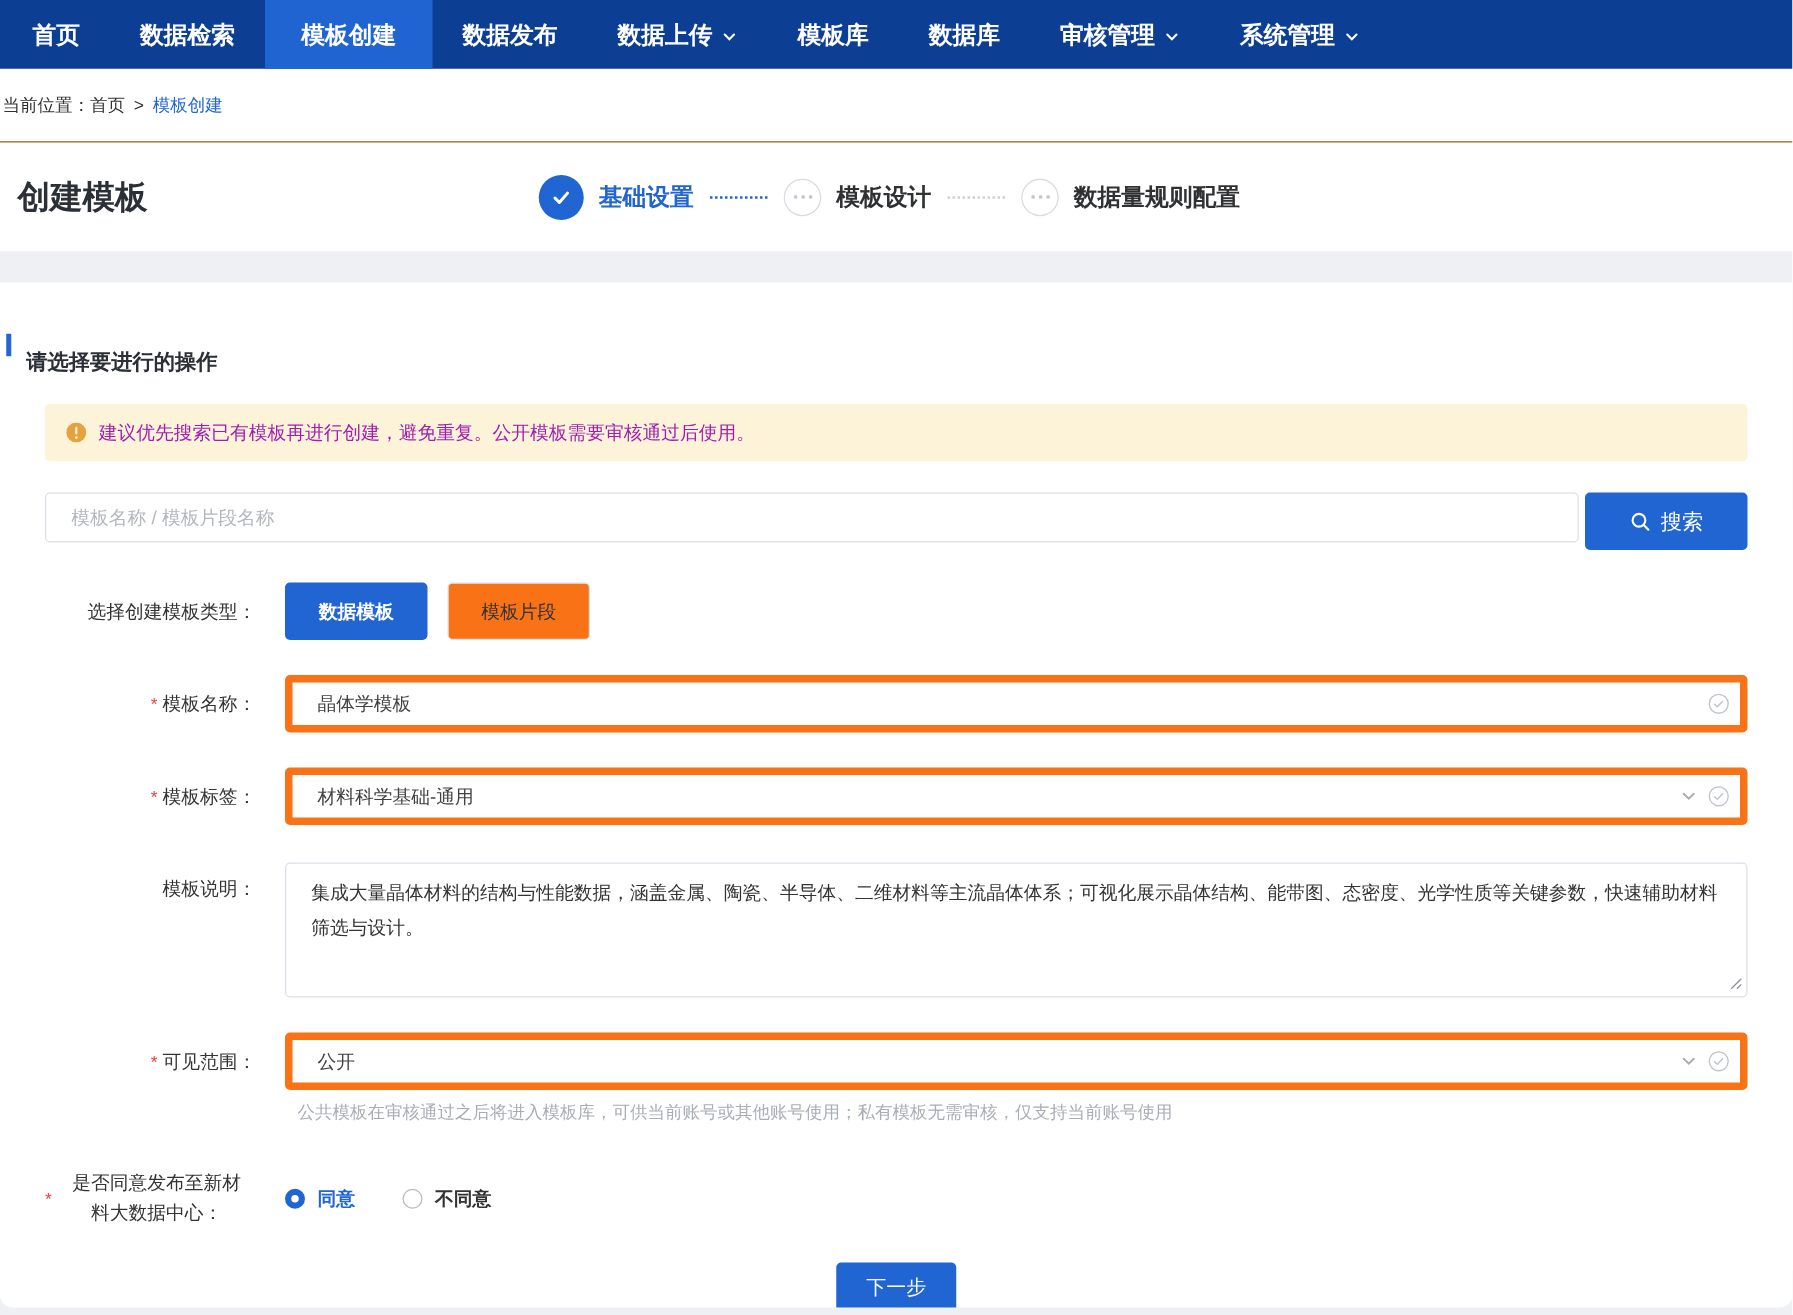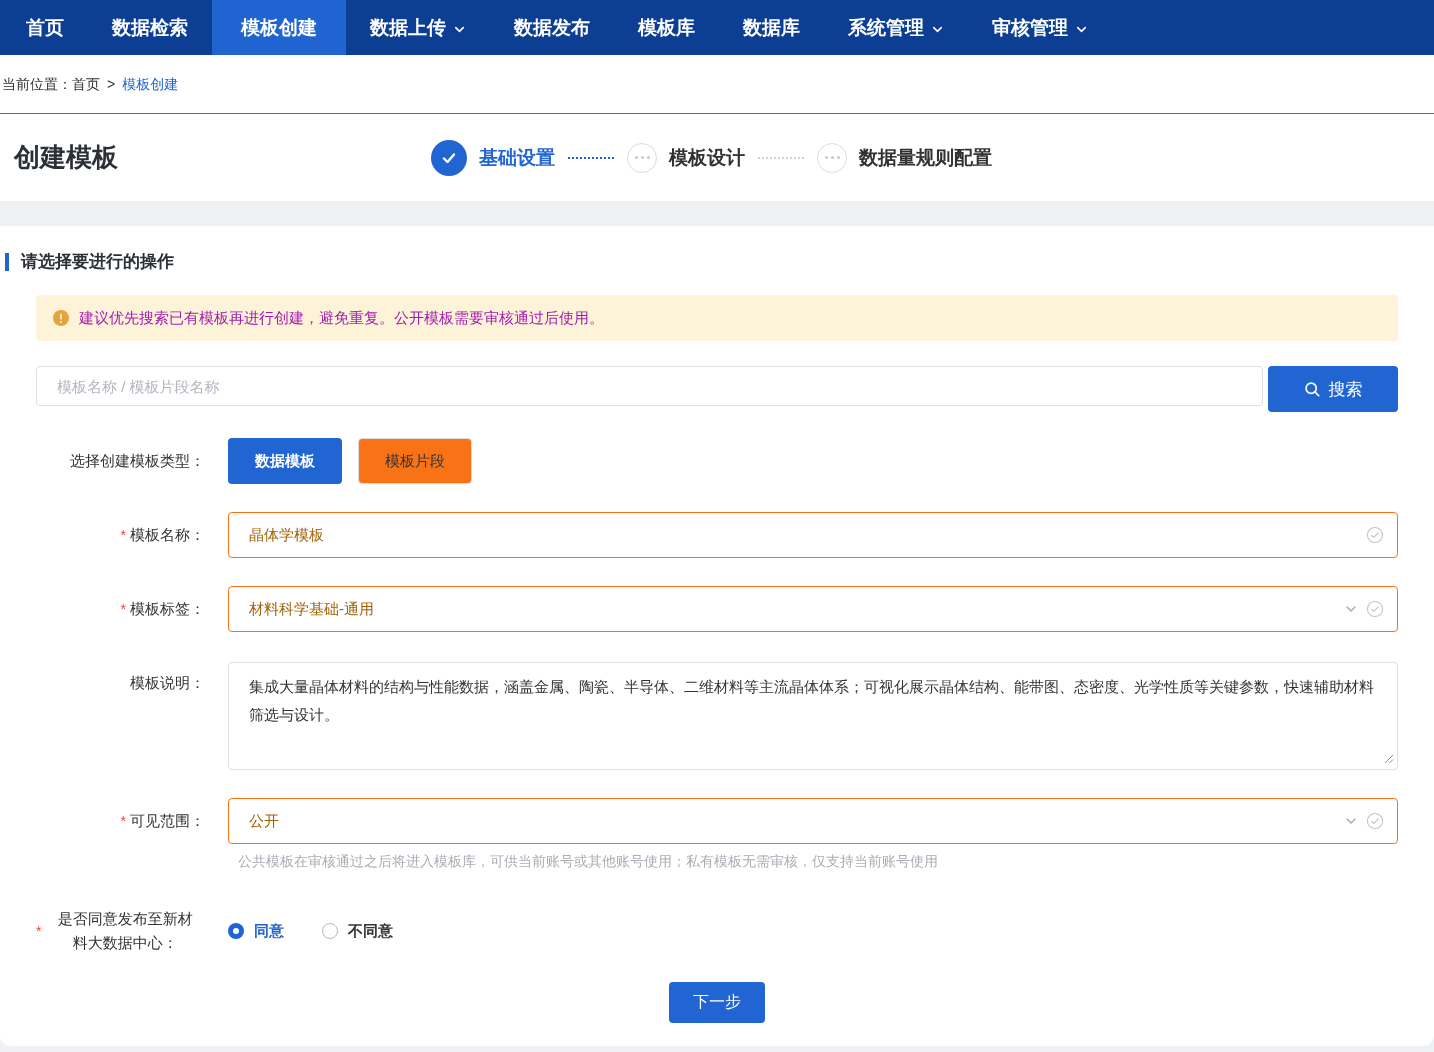--- a/index.html
+++ b/index.html
@@ -32,21 +32,21 @@
   .step-label { margin-left:12px; font-size:19px; font-weight:bold; color:#303133; white-space:nowrap; }
   .step.done .step-label { color:#2065d2; }
   .connector { width:46px; border-top:2px dotted #2065d2; margin:0 13px; }
   .connector.gray { border-top-color:#ccd1d9; }
   
   .gray-bar { height:25px; background:#eef0f4; }
   .main-wrap { background:#eef0f4; padding-bottom:7px; }
   .main { background:#fff; border-radius:0 0 10px 10px; padding:24px 36px 0; height:820px; overflow:hidden; }
   .section-header { display:flex; align-items:center; margin-left:-31px; }
   .section-bar { width:4px; height:18px; background:#2065d2; margin-right:12px; }
-  .section-title { font-size:17px; font-weight:bold; color:#2b2f36; }
+  .section-title { font-size:17px; font-weight:bold; color:#2b2f36;margin-top:28px; }
   
   .notice { margin-top:22px; background:#fdf3d9; border-radius:4px; height:46px;
     display:flex; align-items:center; padding:0 17px; gap:10px; }
   .notice-text { font-size:15px; color:#a21caf; }
   
   .search-row { margin-top:25px; display:flex; }
   .search-input { flex:1; height:40px; border:1px solid #dcdfe6; border-radius:4px;
     padding:0 20px; font-size:15px; color:#333; outline:none; font-family:inherit; }
   .search-input::placeholder { color:#b2b6bd; }
   .search-btn { width:130px; height:46px; margin-left:5px; background:#2065d2; color:#fff;
@@ -56,22 +56,22 @@
   .type-row { margin-top:26px; display:flex; align-items:center; }
   .col-label { width:169px; text-align:right; font-size:15px; color:#333; }
   .type-btn { height:46px; width:114px; border-radius:4px; font-size:15px; cursor:pointer; font-family:inherit; }
   .type-btn.primary { margin-left:23px; background:#2065d2; color:#fff; border:none; font-weight:bold; }
   .type-btn.plain { margin-left:16px; background:#f97316; color:#333; border:1px solid #dcdfe6;font-family:Liberation Mono, monospace; }
   
   .form-row { margin-top:28px; display:flex; }
   .form-label { width:169px; text-align:right; font-size:15px; color:#333; padding-top:14px; white-space:nowrap; }
   .req { color:#f03e3e; margin-right:4px; font-size:14px; }
   .form-control { margin-left:23px; flex:1; position:relative; }
-  .text-field, .select-field { width:100%; height:46px; border:1px solid #f97316; border-radius:4px;
-    padding:0 66px 0 20px; font-size:15px; color:#a16207; outline:none; background:#fff;
+  .text-field, .select-field { width:100%; height:46px; border:6px solid #f97316; border-radius:4px;
+    padding:0 66px 0 20px; font-size:15px; color:#404040; outline:none; background:#fff;
     display:flex; align-items:center; font-family:inherit; }
   input.text-field { display:block; }
   .field-icons { position:absolute; right:14px; top:0; height:46px; display:flex; align-items:center; gap:8px; }
   .textarea-field { width:100%; height:108px; border:1px solid #dcdfe6; border-radius:4px;
     padding:10px 20px; font-size:15px; line-height:1.85; color:#333; resize:none; outline:none;
     font-family:inherit; display:block; }
   .resize-handle { position:absolute; right:4px; bottom:6px; cursor:nwse-resize; line-height:0; }
   .hint { margin-left:202px; margin-top:9px; font-size:14px; color:#a9adb4; }
   
   .consent-row { margin-top:36px; display:flex; align-items:center; }
@@ -97,46 +97,46 @@
   <div class="nav-item">
       <span>首页</span>
     </div>
   <div class="nav-item">
       <span>数据检索</span>
     </div>
   <div class="nav-item active">
       <span>模板创建</span>
     </div>
   <div class="nav-item">
+      <span>数据发布</span>
+    </div>
+  <div class="nav-item">
     <span>数据上传</span>
     <span class="nav-chevron">
         <svg width="13" height="13" viewBox="0 0 14 14">
           <path d="M3 5l4 4 4-4" stroke="#fff" stroke-width="1.8" fill="none" stroke-linecap="round"></path>
         </svg>
       </span>
   </div>
   <div class="nav-item">
-      <span>数据发布</span>
-    </div>
-  <div class="nav-item">
       <span>模板库</span>
     </div>
   <div class="nav-item">
       <span>数据库</span>
     </div>
   <div class="nav-item">
-    <span>系统管理</span>
+    <span>审核管理</span>
     <span class="nav-chevron">
         <svg width="13" height="13" viewBox="0 0 14 14">
           <path d="M3 5l4 4 4-4" stroke="#fff" stroke-width="1.8" fill="none" stroke-linecap="round"></path>
         </svg>
       </span>
   </div>
   <div class="nav-item">
-    <span>审核管理</span>
+    <span>系统管理</span>
     <span class="nav-chevron">
         <svg width="13" height="13" viewBox="0 0 14 14">
           <path d="M3 5l4 4 4-4" stroke="#fff" stroke-width="1.8" fill="none" stroke-linecap="round"></path>
         </svg>
       </span>
   </div>
 </div>
 
 <div class="breadcrumb">
   <span>当前位置：</span><span>首页</span><span class="bc-sep">&gt;</span><span class="bc-current">模板创建</span>

